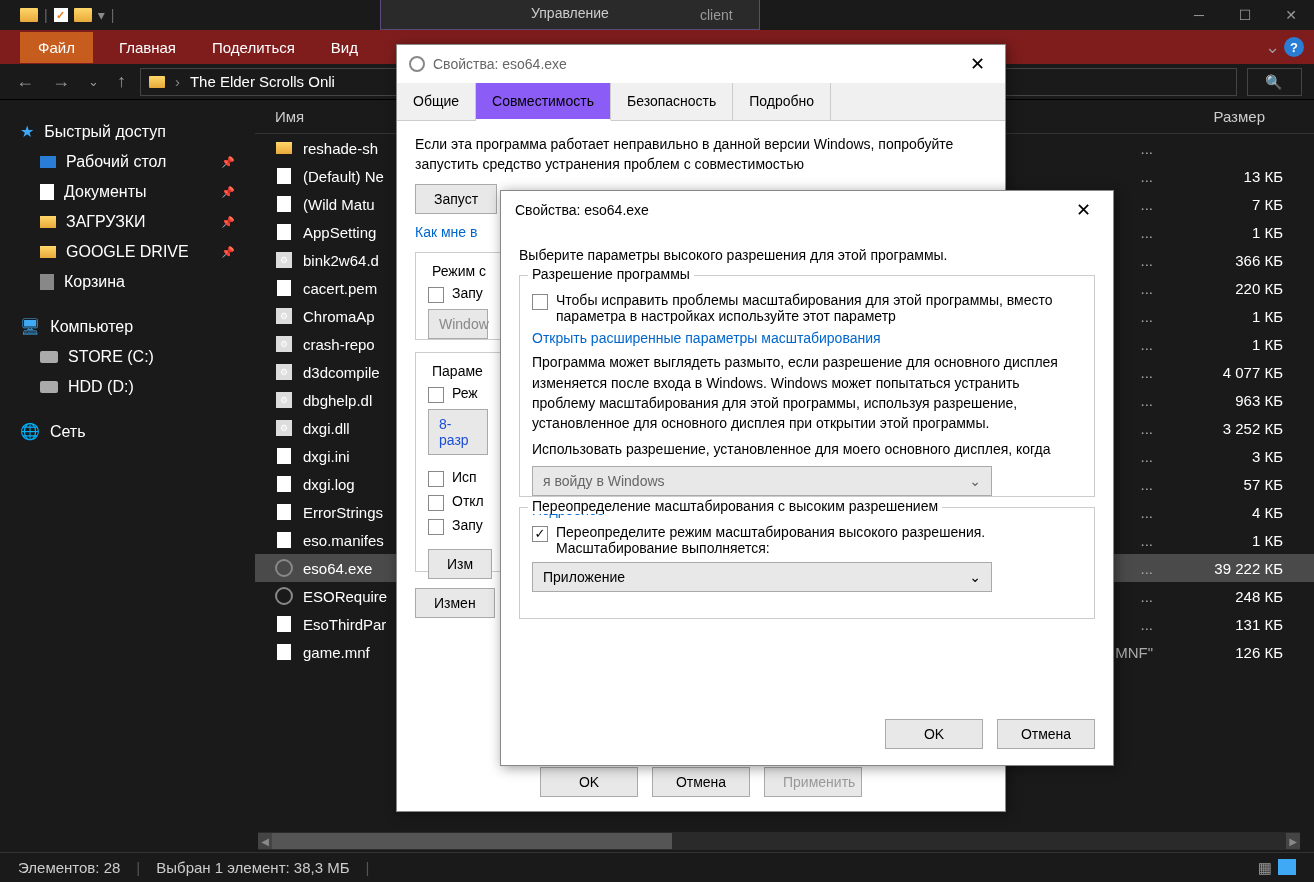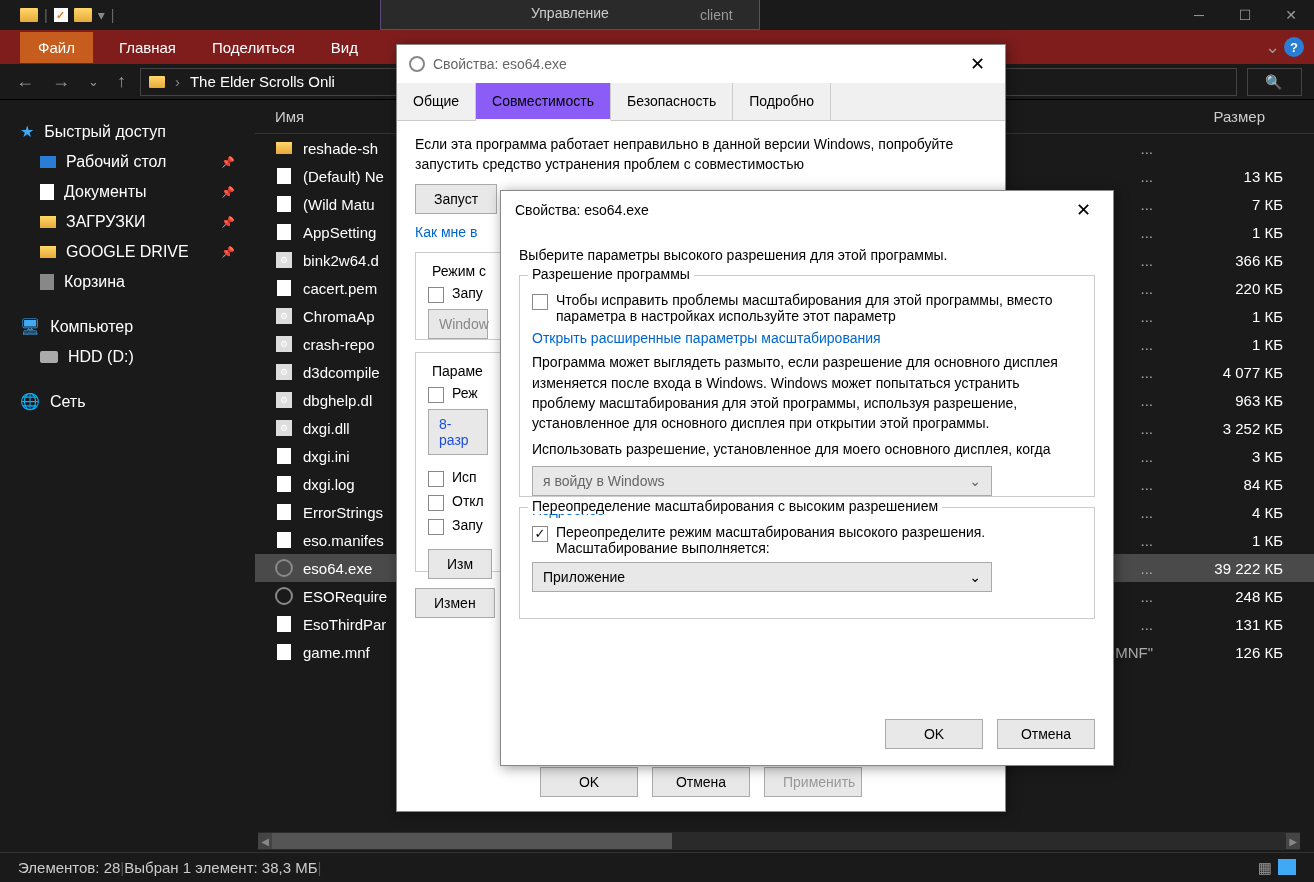--- a/index.html
+++ b/index.html
@@ -66,21 +66,21 @@
 .dlg1-footer{position:absolute;bottom:14px;left:0;right:0;display:flex;justify-content:center;gap:14px}
 .dlg2{left:500px;top:190px;width:614px;height:576px;z-index:10}
 .dlg2-title{height:38px;display:flex;align-items:center;padding:0 14px;background:#fff}
 .dlg2-body{padding:10px 18px}
 .dlg2-fieldset{border:1px solid #ccc;padding:10px 12px;margin-top:10px;position:relative}
 .legend{position:absolute;top:-10px;left:8px;background:#fff;padding:0 4px;font-size:14px}
 .dlg2-text{line-height:1.45;margin:6px 0}
 .chk.checked::after{content:"✓";display:block;text-align:center;line-height:14px;font-size:13px;color:#000}
 .dlg2-footer{position:absolute;bottom:16px;right:18px;display:flex;gap:14px}
 .dlg2-footer .dlg-btn{width:98px}
-.statusbar{position:absolute;bottom:0;left:0;right:0;height:30px;background:#1a1a1a;color:#ccc;display:flex;align-items:center;padding:0 18px;font-size:15px;border-top:1px solid #333}
+.statusbar{position:absolute;bottom:0;left:0;right:0;height:30px;background:#1a1a1a;color:#ccc;display:flex;align-items:center;padding:0 18px;font-size:15px;gap:16px;border-top:1px solid #333}
 .sb-sep{color:#555}
 .sb-icons{margin-left:auto;display:flex;gap:6px}
 .sb-vicon{width:18px;height:16px;background:#3fa9f5}
 .scroll-h{position:absolute;bottom:32px;left:258px;right:14px;height:18px;background:#2a2a2a}
 .scroll-thumb{position:absolute;left:14px;width:400px;height:16px;top:1px;background:#555}
 .scroll-btn{position:absolute;width:14px;height:16px;top:1px;background:#444;display:flex;align-items:center;justify-content:center;color:#888;font-size:10px}
 .ring-ic{width:18px;height:18px;border:2px solid #888;border-radius:50%}
 .dll-ic{width:16px;height:16px;background:#ddd;display:flex;align-items:center;justify-content:center;font-size:9px}
 </style>
 </head>
@@ -160,20 +160,24 @@
         <span class="bin-ic"></span>
         <span>Корзина</span>
       </div>
     <div style="height:14px"></div>
     <div class="sb-item">
         <span class="pc-ic">🖥</span>
         <span>Компьютер</span>
       </div>
     <div class="sb-item sb-indent">
         <span class="drive-ic"></span>
+        <span>STORE (C:)</span>
+      </div>
+    <div class="sb-item sb-indent">
+        <span class="drive-ic"></span>
         <span>HDD (D:)</span>
       </div>
     <div style="height:14px"></div>
     <div class="sb-item">
         <span class="net-ic">🌐</span>
         <span>Сеть</span>
       </div>
   </div>
 
   <div class="content">
@@ -278,21 +282,21 @@
           <span class="file-nm">dxgi.ini</span>
           <span class="file-dt">...</span>
           <span class="file-sz">3 КБ</span>
         </div>
         <div class="file-row">
           <span class="file-ic">
             <span class="doc-ic"></span>
           </span>
           <span class="file-nm">dxgi.log</span>
           <span class="file-dt">...</span>
-          <span class="file-sz">84 КБ</span>
+          <span class="file-sz">57 КБ</span>
         </div>
         <div class="file-row">
           <span class="file-ic">
             <span class="doc-ic"></span>
           </span>
           <span class="file-nm">ErrorStrings</span>
           <span class="file-dt">...</span>
           <span class="file-sz">4 КБ</span>
         </div>
         <div class="file-row">

